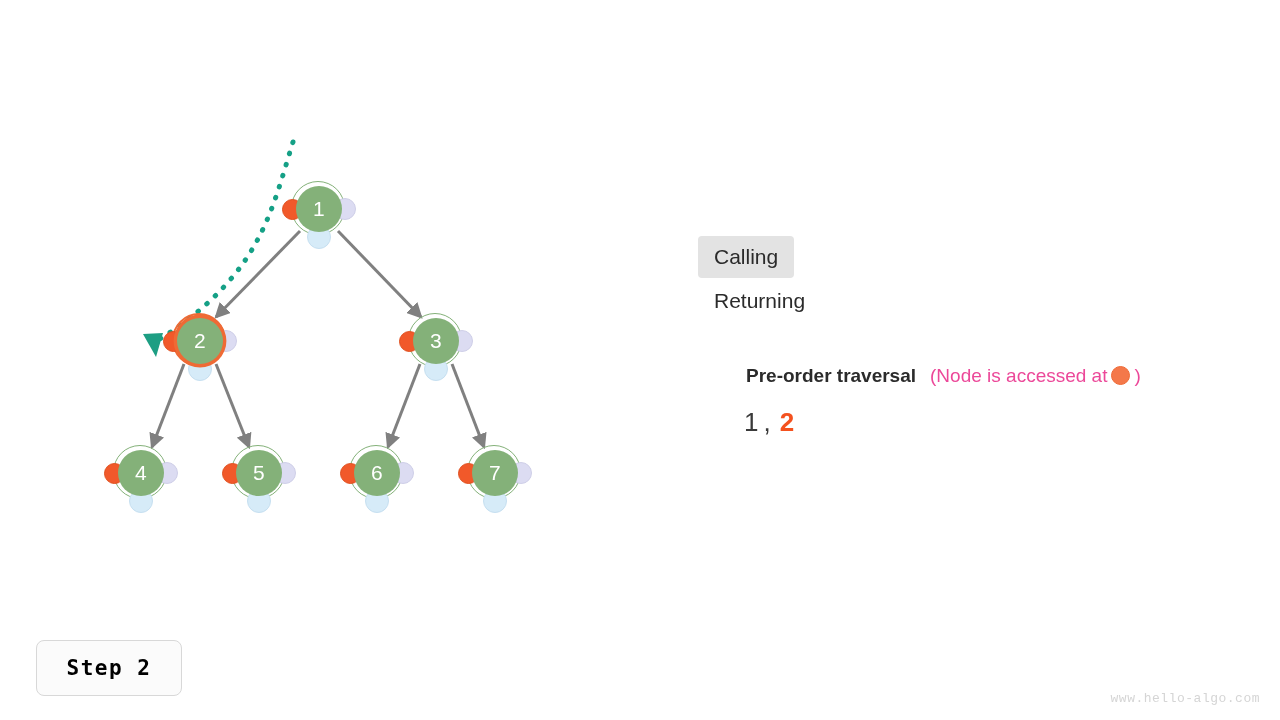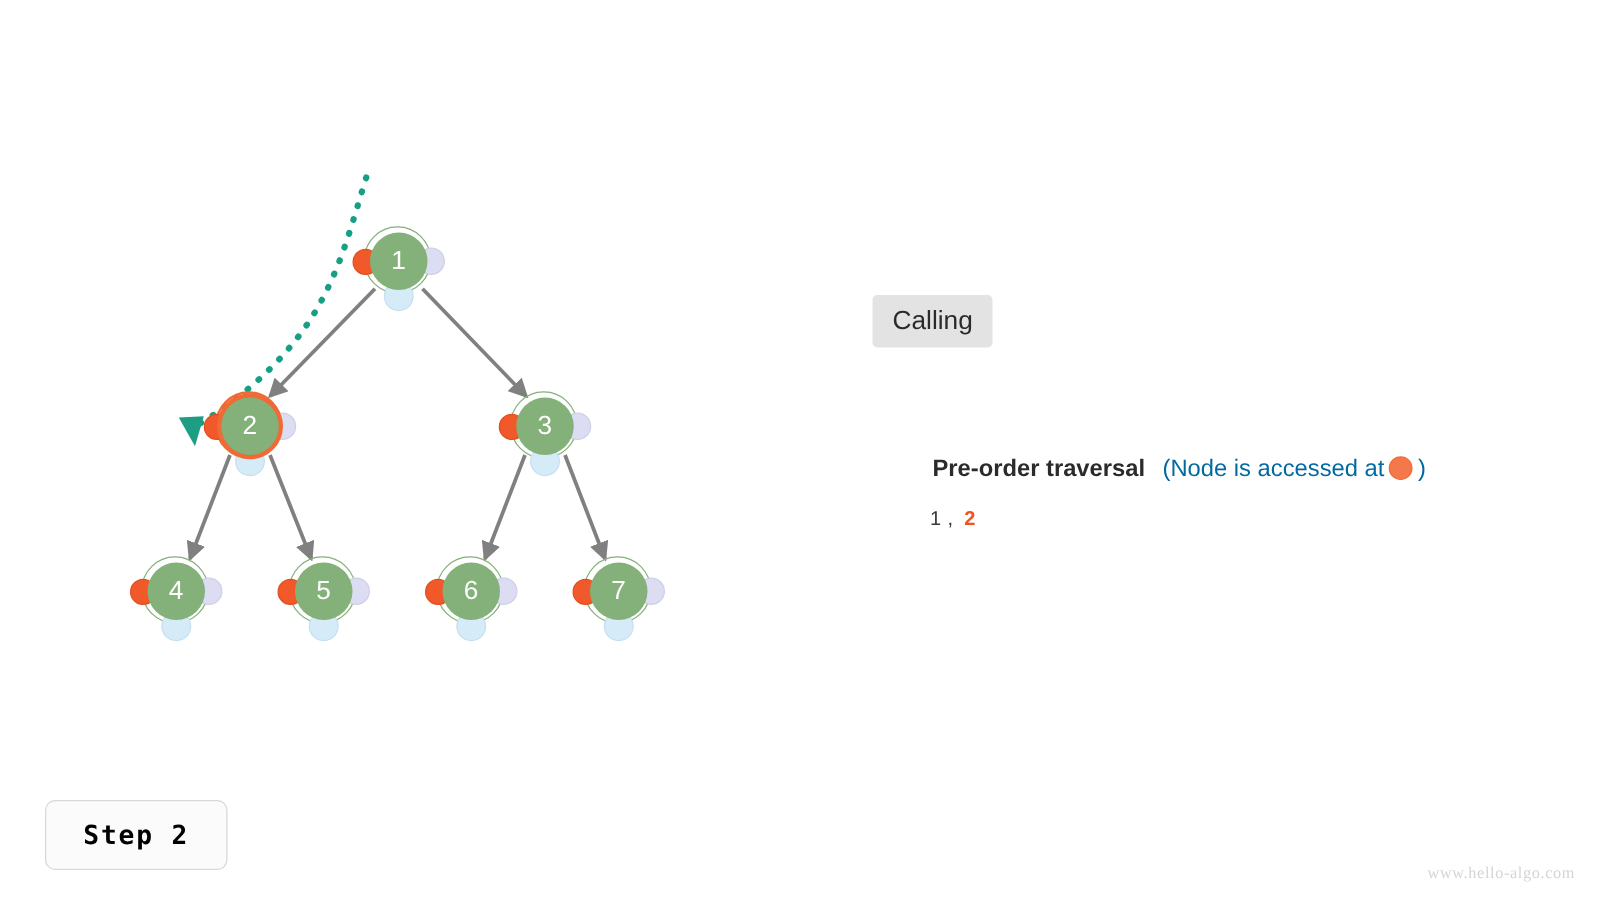--- a/index.html
+++ b/index.html
@@ -125,37 +125,37 @@
   .traversal-head {
     font-size: 19px;
     color: #2b2b2b;
     white-space: nowrap;
   }
   .traversal-head .title {
     font-weight: bold;
     margin-left: 16px;
   }
   .traversal-head .hint {
-    color: #0369a1;
+    color: #ec4899;
     margin-left: 14px;
   }
   .legend-dot {
     display: inline-block;
     width: 17px;
     height: 17px;
     border-radius: 50%;
     background: #f4784a;
     border: 1px solid #ef6a35;
     vertical-align: -3px;
     margin: 0 4px;
   }
   .traversal-values {
     margin-top: 20px;
     margin-left: 14px;
-    font-size: 16px;
+    font-size: 26px;
     color: #3a3a3a;
     letter-spacing: 1px;
   }
   .traversal-values .val {
     margin-right: 4px;
   }
   .traversal-values .val.hl {
     color: #f4511e;
     font-weight: bold;
   }
@@ -182,21 +182,21 @@
     font-weight: bold;
     color: #000000;
     letter-spacing: 1.5px;
   }
 
   
   #watermark {
     position: absolute;
     right: 20px;
     bottom: 14px;
-    font-family: Liberation Serif, serif;
+    font-family: Liberation Mono, monospace;
     font-size: 13px;
     color: #d5d5d5;
     letter-spacing: .5px;
   }
 </style>
 </head>
 <body>
 
 <svg id="tree-canvas" viewBox="0 0 1280 720" width="1280" height="720">
   <defs>
@@ -271,20 +271,23 @@
   <div class="dot dot-left"></div>
   <div class="dot dot-right"></div>
   <div class="dot dot-bottom"></div>
   <div class="disc">7</div>
 </div>
 
 <div id="legend-panel">
   <div class="state-row">
     <span class="state-chip">Calling</span>
   </div>
+  <div class="state-row" style="margin-top:2px;">
+    <span class="state-plain">Returning</span>
+  </div>
 </div>
 
 <div id="traversal-block">
   <div class="traversal-head">
     <span class="title">Pre-order traversal</span><span class="hint">(Node is accessed at</span><span class="legend-dot"></span><span class="hint" style="margin-left:0;">)</span>
   </div>
   <div class="traversal-values">
     <span class="val">1</span><span class="sep">,</span><span class="val hl">2</span>
   </div>
 </div>

